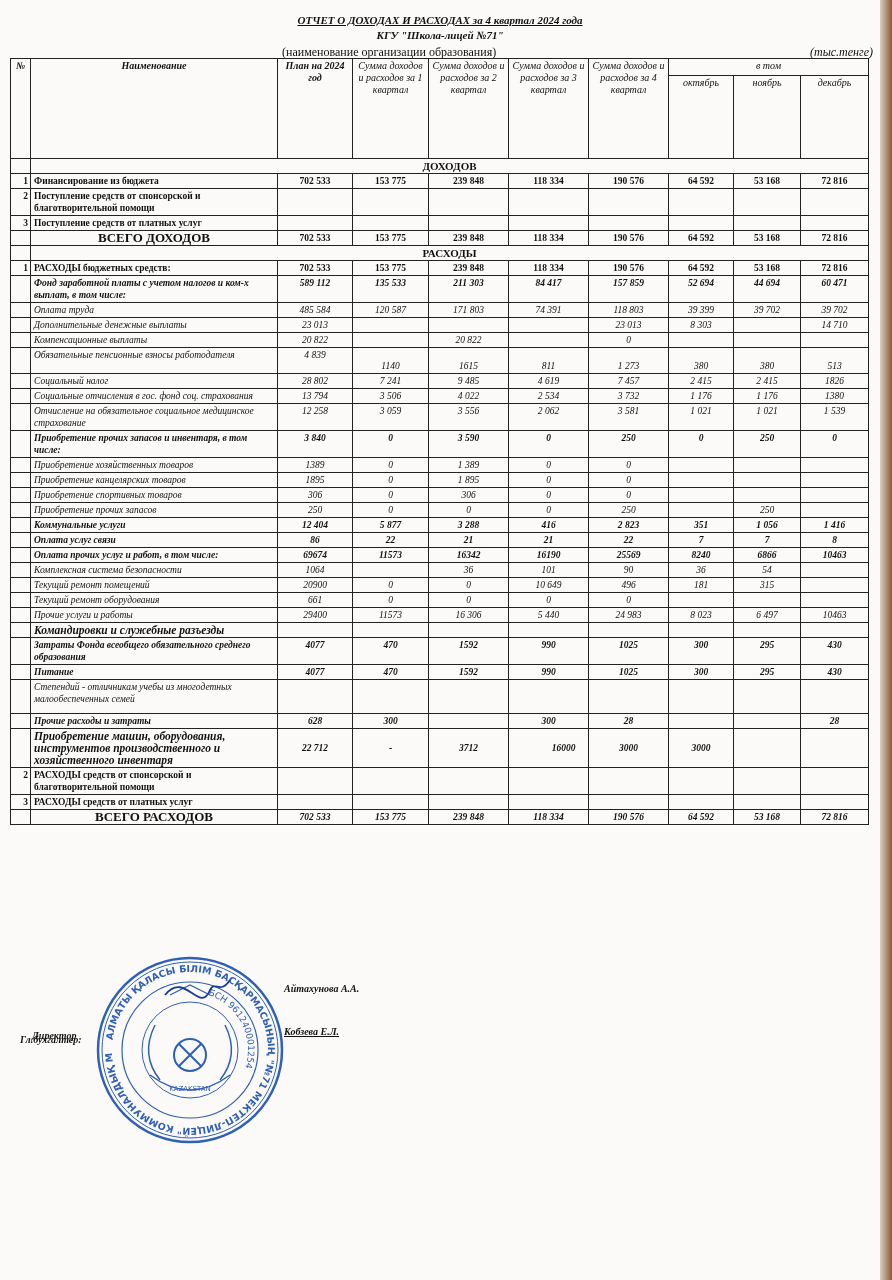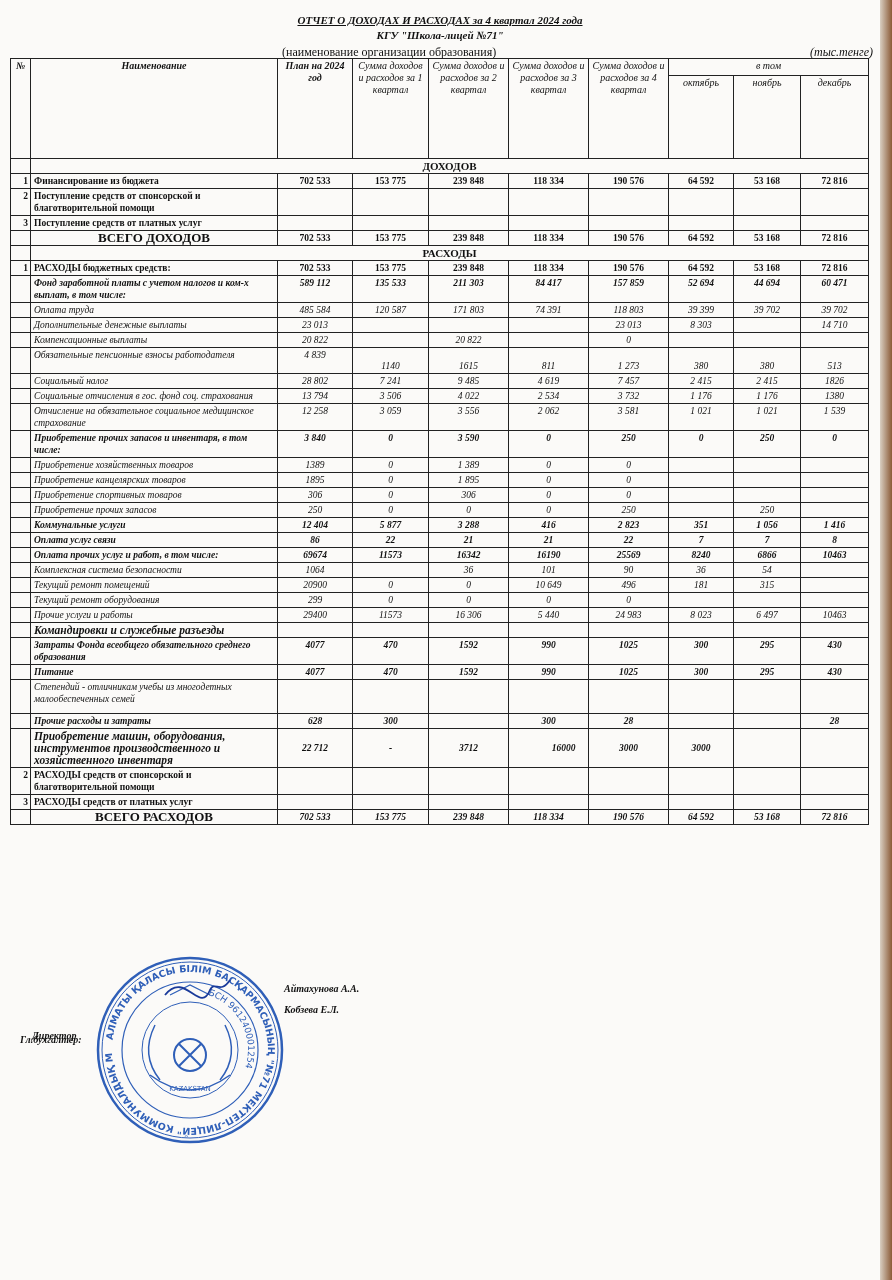--- a/index.html
+++ b/index.html
@@ -349,21 +349,21 @@
         <td class="num it">0</td>
         <td class="num it">10 649</td>
         <td class="num it">496</td>
         <td class="num it">181</td>
         <td class="num it">315</td>
         <td class="num it"></td>
       </tr>
       <tr>
         <td class="no"></td>
         <td class="it">Текущий ремонт оборудования</td>
-        <td class="num it">299</td>
+        <td class="num it">661</td>
         <td class="num it">0</td>
         <td class="num it">0</td>
         <td class="num it">0</td>
         <td class="num it">0</td>
         <td class="num it"></td>
         <td class="num it"></td>
         <td class="num it"></td>
       </tr>
       <tr>
         <td class="no"></td>
@@ -484,21 +484,21 @@
         <td class="num bold it">64 592</td>
         <td class="num bold it">53 168</td>
         <td class="num bold it">72 816</td>
       </tr>
     </tbody>
 </table>
 
 <div class="sig" style="left:32px;top:1030px;">Директор</div>
 <div class="sig" style="left:20px;top:998px;margin-top:36px;">Гл.бухгалтер:</div>
 <div class="sig" style="left:284px;top:983px;">Айтахунова А.А.</div>
-<div class="sig" style="left:284px;top:1004px;">Кобзева Е.Л.</div>
+<div class="sig" style="left:284px;top:1026px;text-decoration:underline;">Кобзева Е.Л.</div>
 
 <svg class="stamp" viewBox="0 0 190 190">
   <defs>
     <path id="ring" d="M95,95 m-78,0 a78,78 0 1,1 156,0 a78,78 0 1,1 -156,0"></path>
     <path id="ring2" d="M95,95 m-58,0 a58,58 0 1,1 116,0 a58,58 0 1,1 -116,0"></path>
   </defs>
   <g fill="none" stroke="#2f5fb8">
     <circle cx="95" cy="95" r="92" stroke-width="2.5"></circle>
     <circle cx="95" cy="95" r="88" stroke-width="1"></circle>
     <circle cx="95" cy="95" r="68" stroke-width="1.2"></circle>

